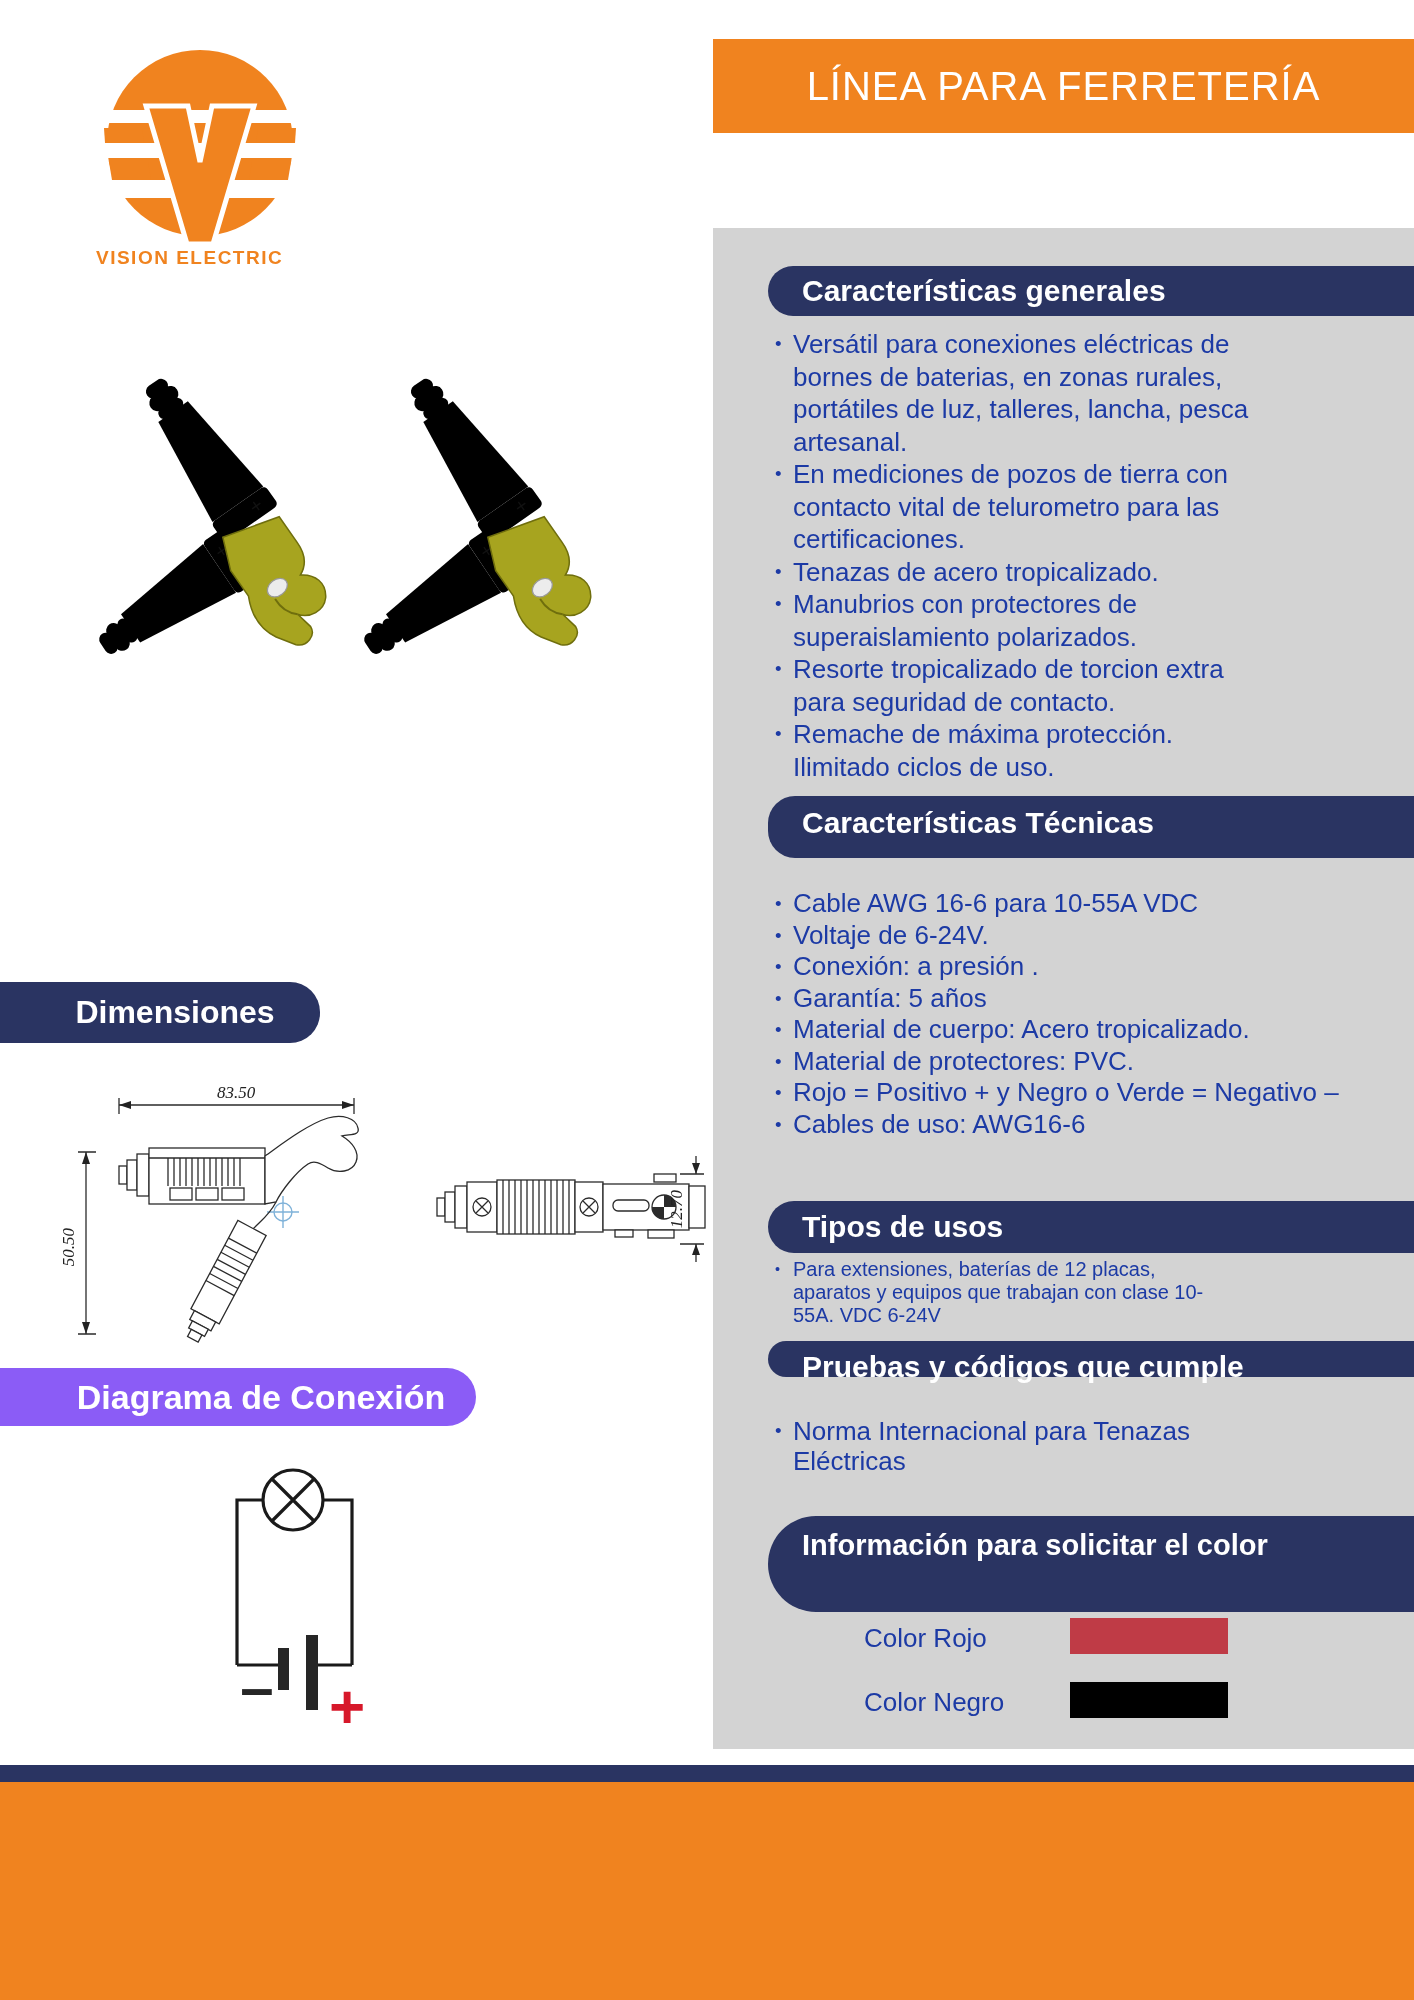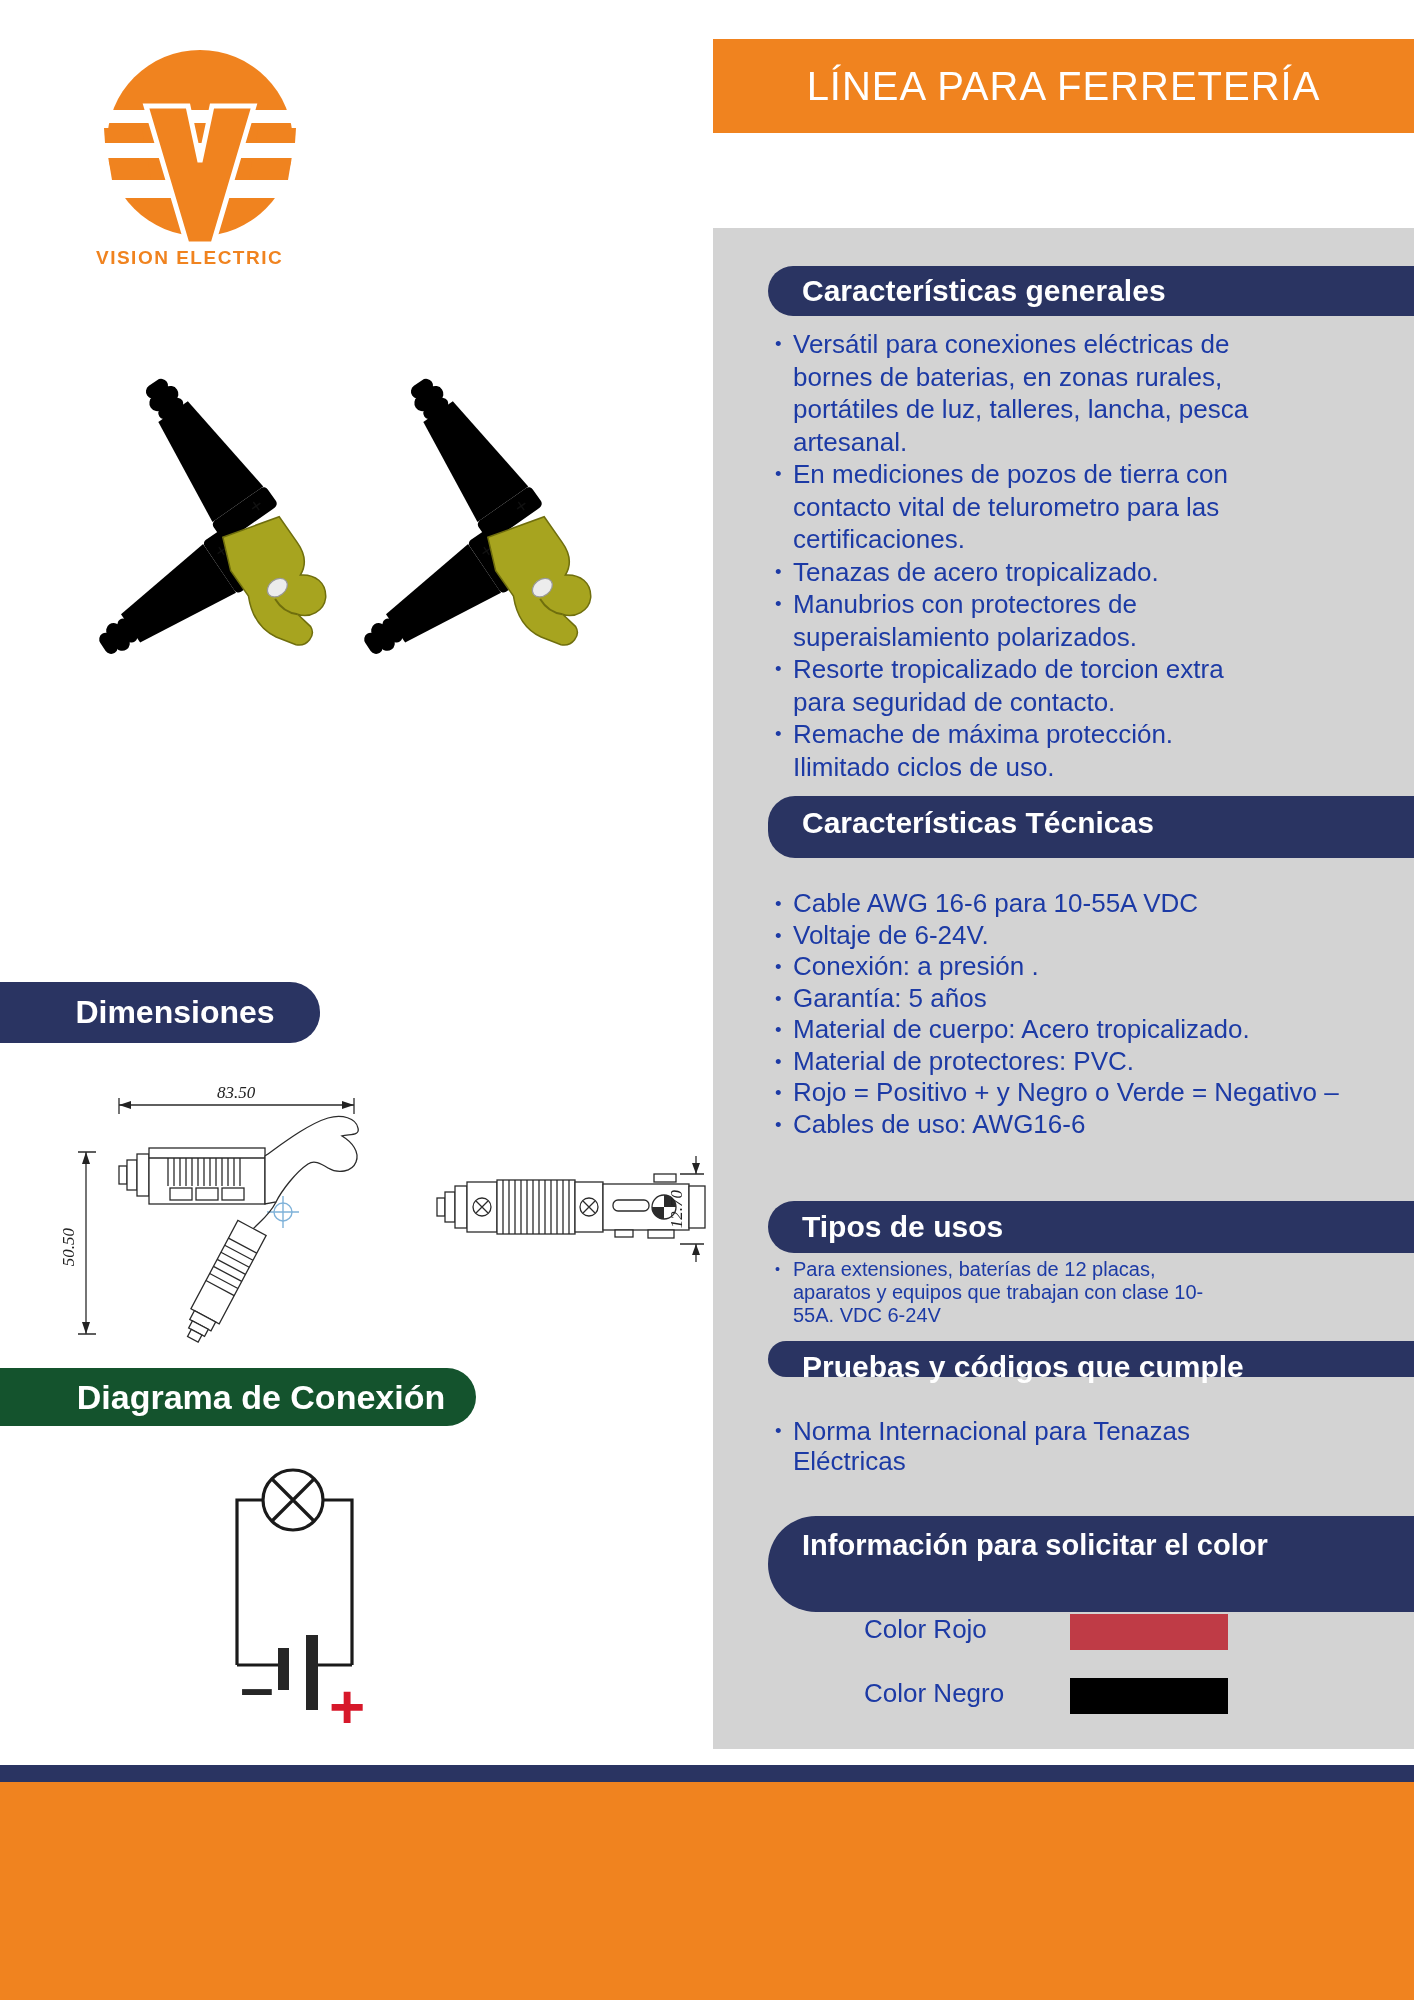--- a/index.html
+++ b/index.html
@@ -27,29 +27,29 @@
   .bar5{top:1288px;height:96px;line-height:37px;border-radius:48px 0 0 48px;
         padding-top:11px;font-size:29px;}
   .blist{position:absolute;left:60px;color:#1C3AA5;}
   .list1{top:100px;width:480px;font-size:26px;line-height:32.5px;}
   .list2{top:660px;width:570px;font-size:26px;line-height:31.5px;}
   .list3{top:1030px;width:450px;font-size:20px;line-height:23px;}
   .list4{top:1188px;width:480px;font-size:26px;line-height:30px;}
   .bitem{position:relative;padding-left:20px;}
   .bitem::before{content:"•";position:absolute;left:2px;top:0;font-size:0.72em;}
   .color-rows{position:absolute;left:151px;top:1386px;width:520px;}
-  .crow{display:flex;align-items:flex-start;height:40px;margin-bottom:24px;}
+  .crow{display:flex;align-items:flex-end;height:40px;margin-bottom:24px;}
   .clabel{width:206px;color:#1C3AA5;font-size:26px;}
   .cswatch{width:158px;height:36px;display:inline-block;}
 
   
   .dim-bar{position:absolute;left:0;top:982px;width:320px;height:61px;background:#2A3462;
            border-radius:0 30px 30px 0;color:#fff;font-size:32px;font-weight:bold;
            display:flex;align-items:center;justify-content:center;padding-left:30px;box-sizing:border-box;}
-  .diag-bar{position:absolute;left:0;top:1368px;width:476px;height:58px;background:#14532d;
+  .diag-bar{position:absolute;left:0;top:1368px;width:476px;height:58px;background:#8b5cf6;
             border-radius:0 29px 29px 0;color:#fff;font-size:34px;font-weight:bold;
             display:flex;align-items:center;justify-content:center;padding-left:46px;box-sizing:border-box;}
 
   
   .tech-drawing{position:absolute;left:30px;top:1060px;}
   .circuit{position:absolute;left:180px;top:1440px;}
   .product-photo{position:absolute;left:60px;top:365px;}
   .tline{stroke:#2b2b2b;stroke-width:1.3;fill:none;}
   .tfill{stroke:#2b2b2b;stroke-width:1.3;fill:#fff;}
   .dimtxt{font-family:"Liberation Serif",serif;font-style:italic;font-size:17px;fill:#222;}

